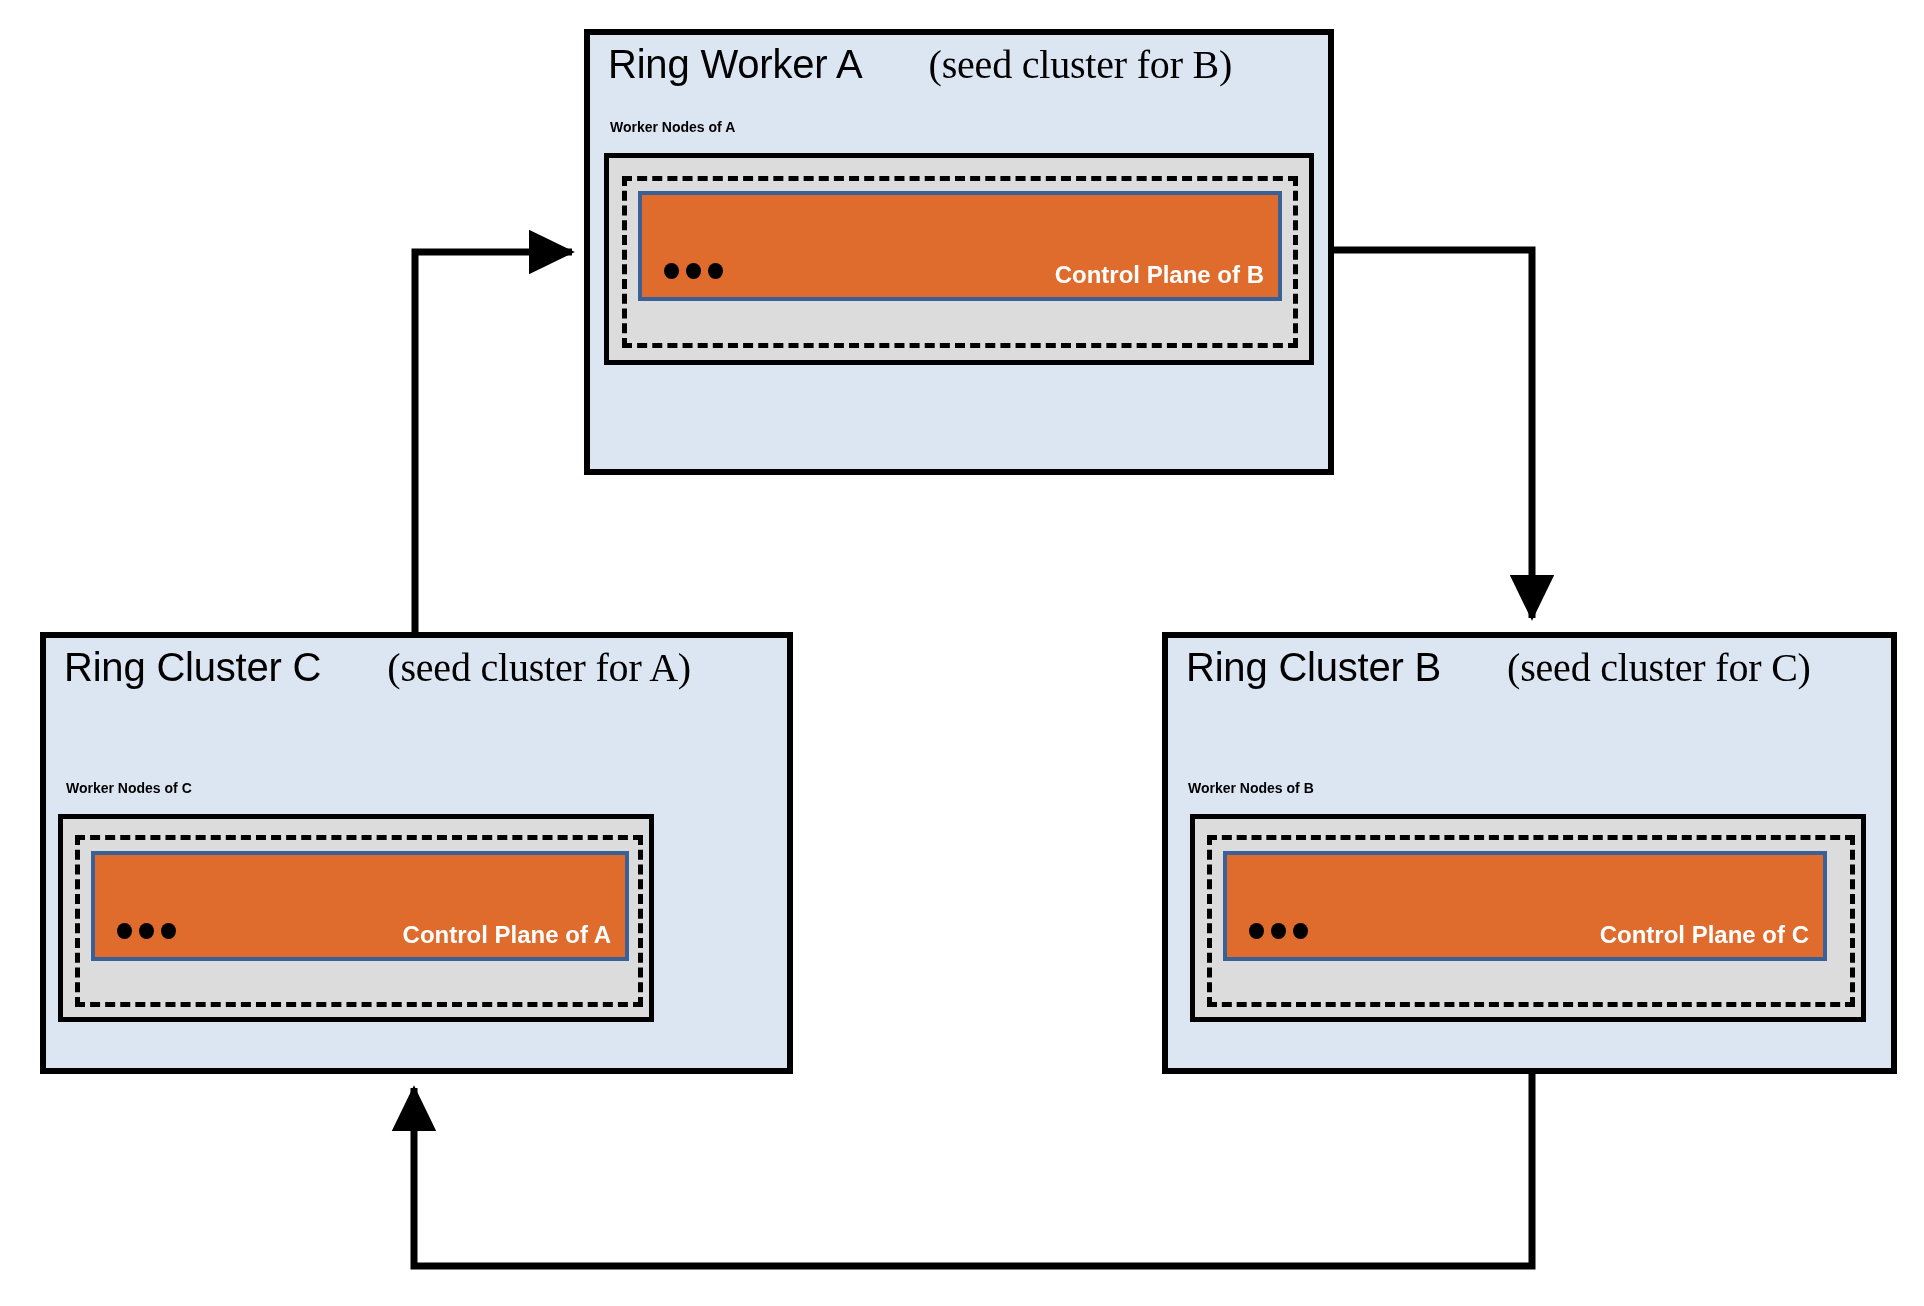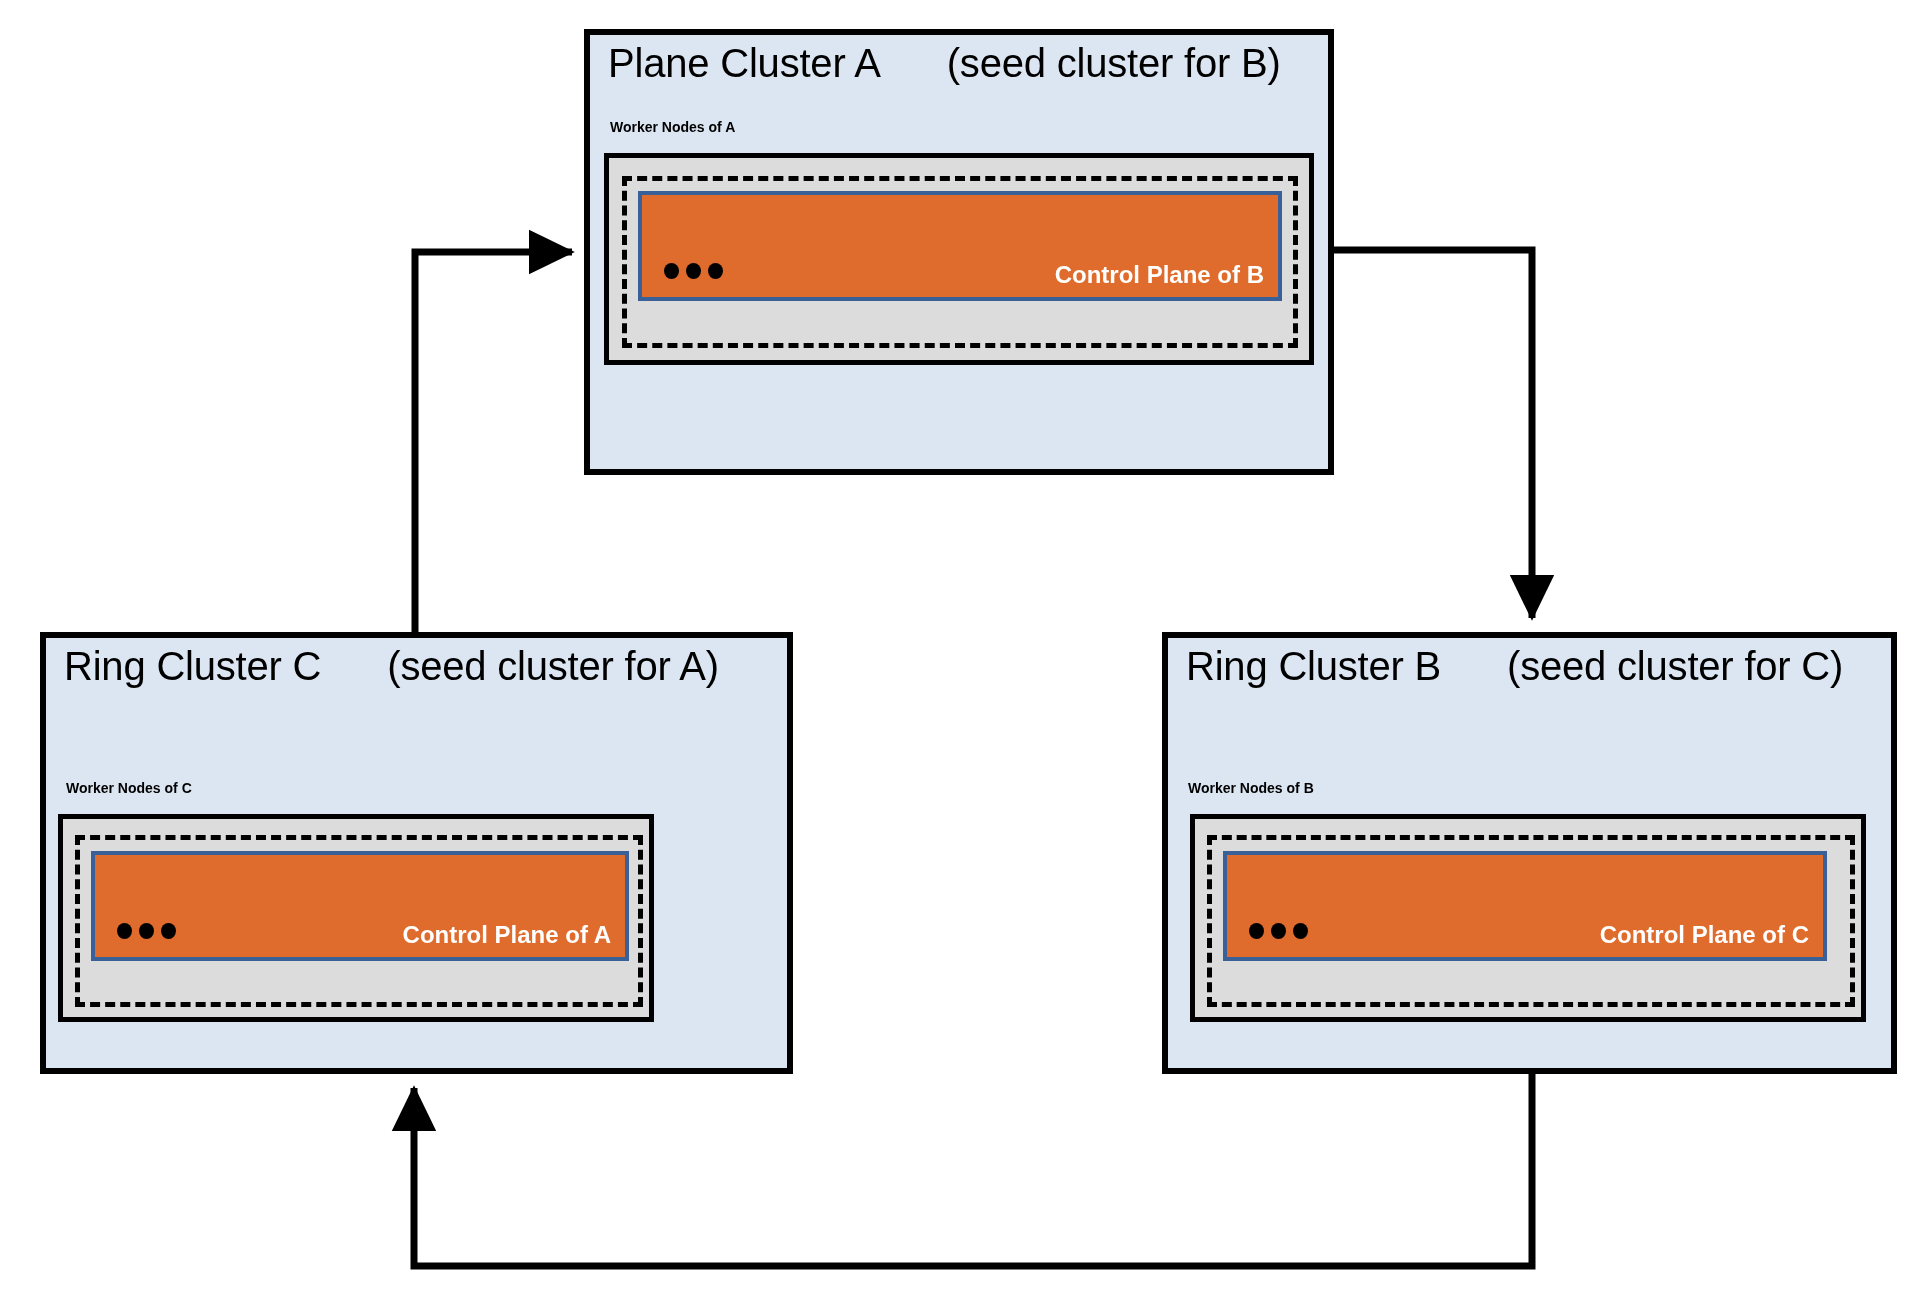--- a/index.html
+++ b/index.html
@@ -42,20 +42,21 @@
     top: 6px;
     white-space: nowrap;
     font-size: 40px;
     font-weight: 400;
     color: #000000;
     letter-spacing: -0.2px;
   }
   .cluster-title .seed {
     display: inline-block;
     margin-left: 66px;
+    font-family: Liberation Serif, serif;
   }
 
   .worker-label {
     position: absolute;
     left: 20px;
     white-space: nowrap;
     font-size: 14px;
     font-weight: bold;
     color: #000000;
   }
@@ -123,21 +124,21 @@
     <path d="M 415,638 L 415,252 L 572,252" fill="none" stroke="#000000" stroke-width="7" marker-end="url(#arrowhead)"></path>
 
     <path d="M 1334,250 L 1532,250 L 1532,618" fill="none" stroke="#000000" stroke-width="7" marker-end="url(#arrowhead)"></path>
 
     <path d="M 1532,1074 L 1532,1266 L 414,1266 L 414,1088" fill="none" stroke="#000000" stroke-width="7" marker-end="url(#arrowhead)"></path>
   </svg>
 
   <div class="cluster" style="left:584px; top:29px; width:750px; height:446px;">
 
     <div class="cluster-title">
-      <span>Plane Cluster A</span><span class="seed">(seed cluster for B)</span>
+      <span>Ring Worker A</span><span class="seed">(seed cluster for B)</span>
     </div>
 
     <div class="worker-label" style="top:84px;">Worker Nodes of A</div>
 
     <div class="worker-box" style="left:14px; top:118px; width:710px; height:212px;">
 
       <div class="node-dashed" style="left:13px; top:18px; width:676px; height:172px;"></div>
 
       <div class="control-plane" style="left:29px; top:33px; width:644px; height:110px;">
         <div class="dots">

